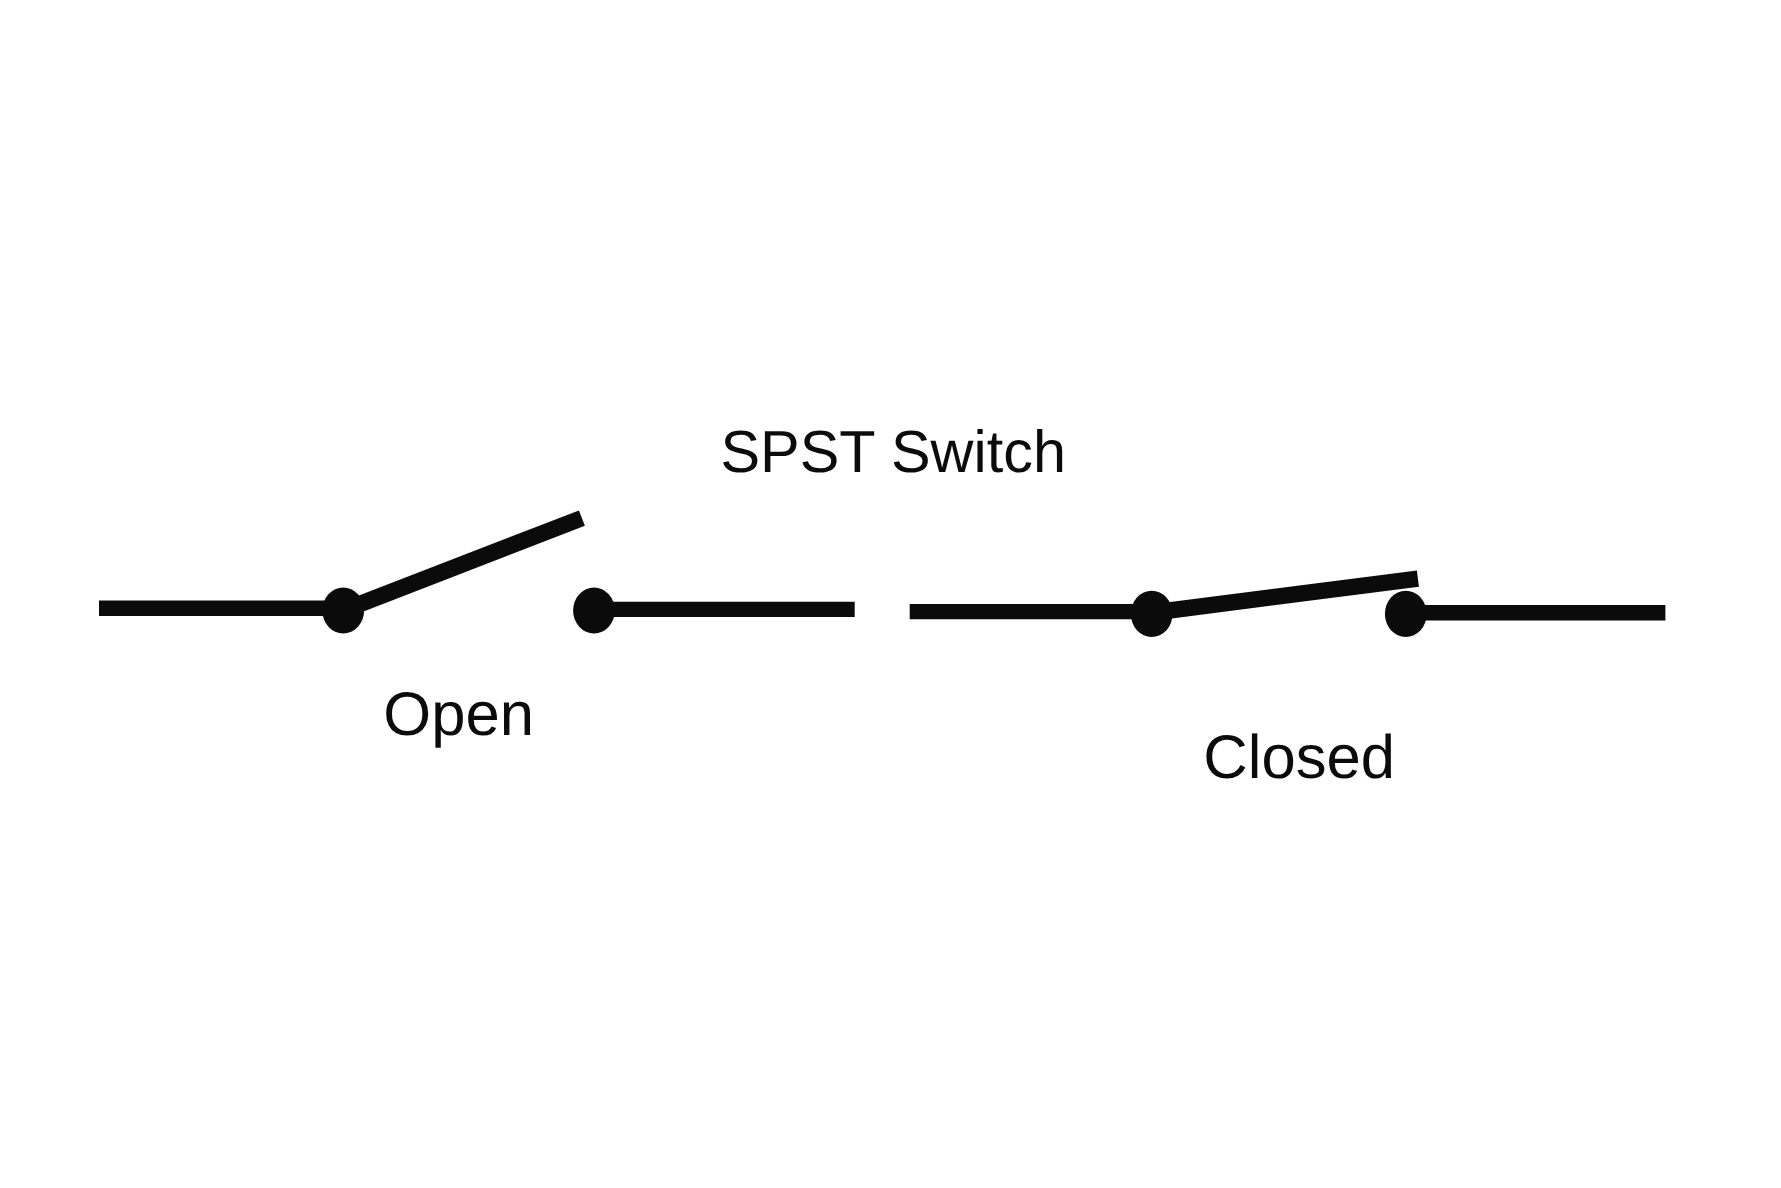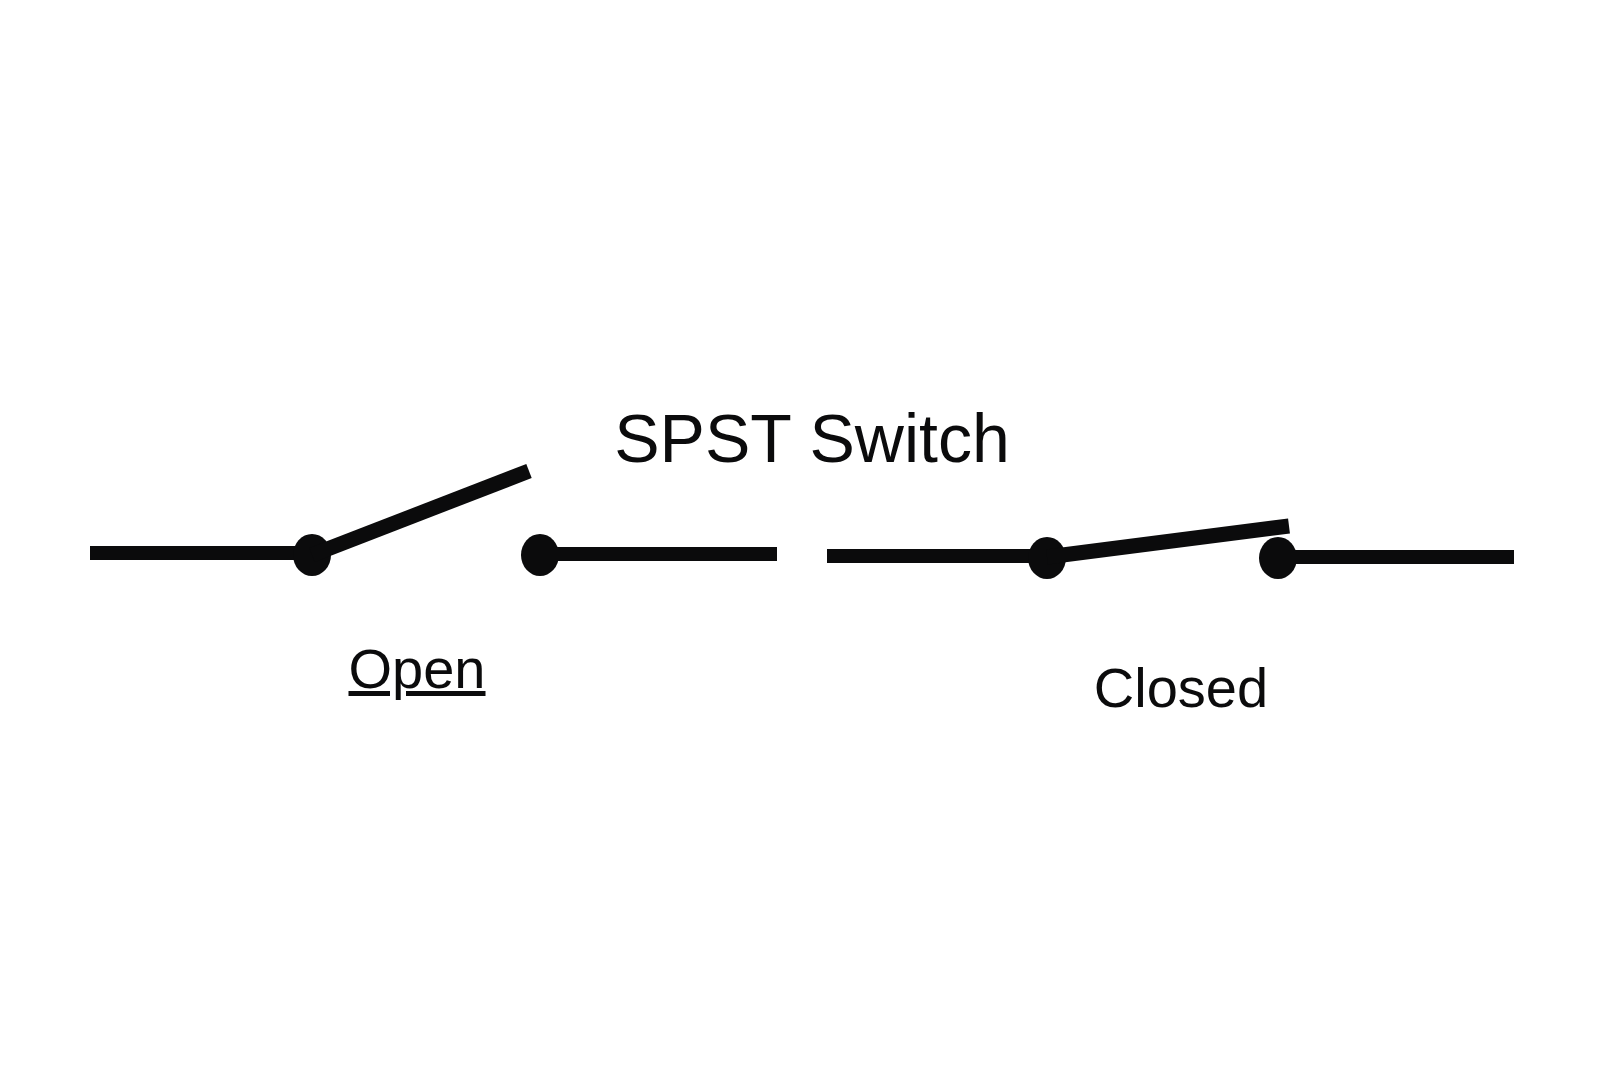--- a/index.html
+++ b/index.html
@@ -10,37 +10,37 @@
     font-family: "Liberation Sans", "DejaVu Sans", sans-serif;
     overflow: hidden;
   }
   .canvas {
     position: relative;
     width: 1619px; height: 1080px;
     background: var(--bg-color);
   }
   .diagram-title {
     position: absolute;
-    left: 812px; top: 404px;
+    left: 812px; top: 384px;
     transform: translateX(-50%);
-    font-size: 68px;
+    font-size: 54px;
     line-height: 1;
     color: var(--line-color);
     white-space: nowrap;
     letter-spacing: 0px;
   }
   .state-label {
     position: absolute;
     transform: translateX(-50%);
     font-size: 56px;
     line-height: 1;
     color: var(--line-color);
     white-space: nowrap;
   }
-  .state-label.open   { left: 417px;  top: 641px; text-decoration: underline; }
+  .state-label.open   { left: 417px;  top: 621px; }
   .state-label.closed { left: 1165px; top: 660px; margin-left: 16px; }
   svg.schematic {
     position: absolute;
     left: 0; top: 0;
     width: 1619px; height: 1080px;
     display: block;
   }
   svg.schematic .wire, svg.schematic .lever {
     stroke: var(--line-color);
     fill: none;

